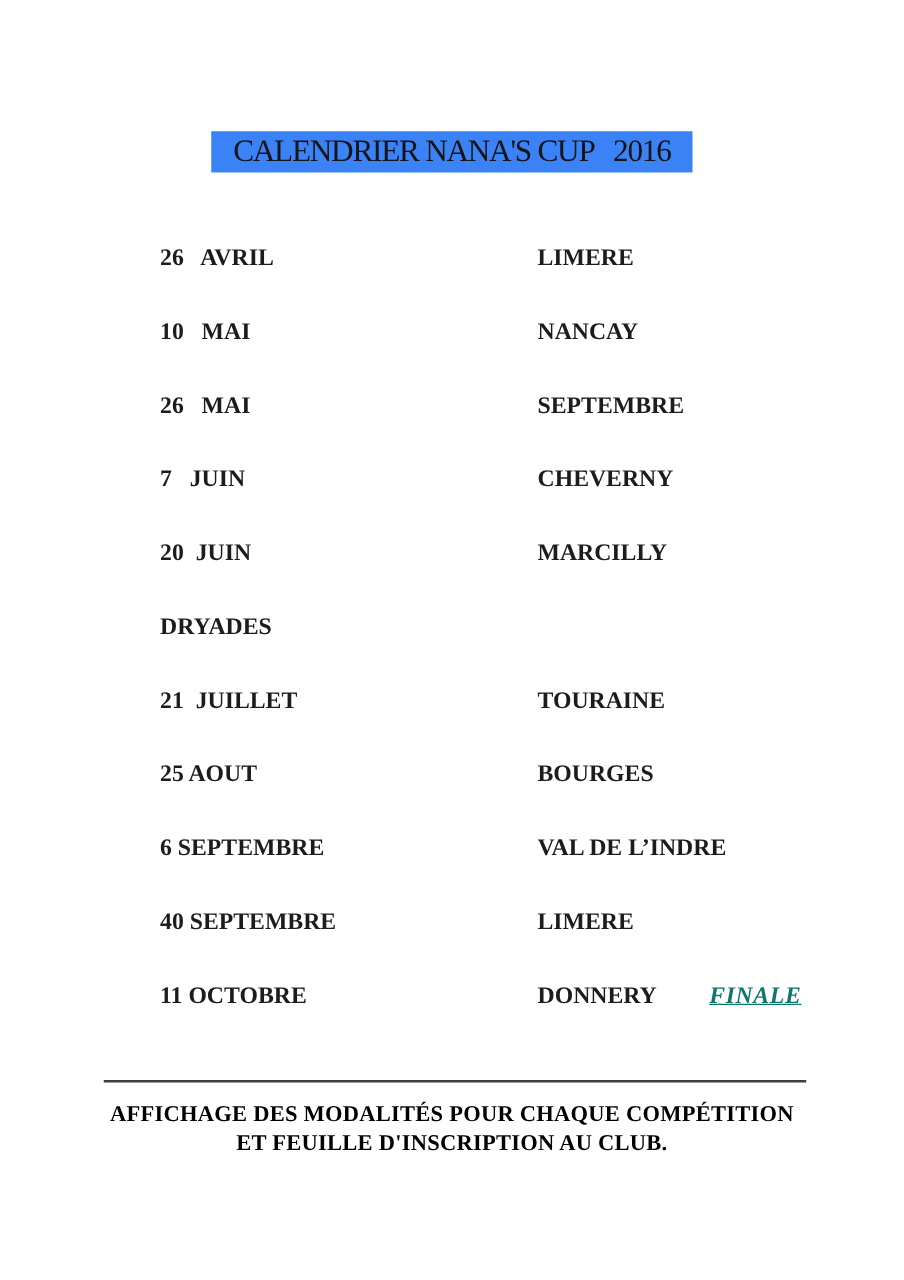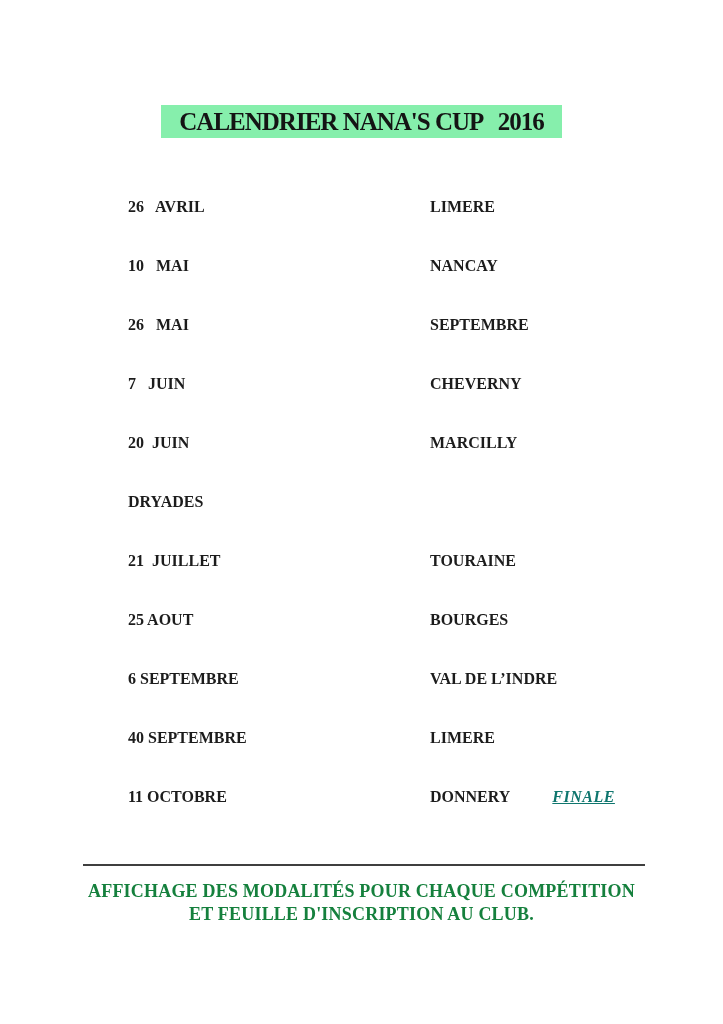--- a/index.html
+++ b/index.html
@@ -22,41 +22,41 @@
   }
   .title-wrap {
     position: absolute;
     top: 105px;
     left: 0;
     width: 100%;
     text-align: center;
   }
   .title {
     display: inline-block;
-    background: #86efac;
-    font-weight: bold;
+    background: #3b82f6;
+    font-weight: normal;
     font-size: 25px;
     letter-spacing: -1px;
     line-height: 33px;
     padding: 0 18px;
     white-space: pre;
     color: #141414;
   }
   .schedule {
     position: absolute;
     top: 177px;
     left: 128px;
     right: 20px;
   }
   .row {
     height: 59px;
     display: flex;
     align-items: center;
     font-weight: bold;
-    font-size: 16px;
+    font-size: 19px;
     white-space: pre;
   }
   .date {
     width: 302px;
     flex: 0 0 302px;
   }
   .venue { }
   .note {
     margin-left: 42px;
     color: #0f766e;
@@ -78,21 +78,21 @@
     left: 0;
     width: 100%;
     text-align: center;
   }
   .footer-text {
     display: inline-block;
     max-width: 570px;
     font-weight: bold;
     font-size: 18px;
     line-height: 23px;
-    color: #15803d;
+    color: #000000;
     letter-spacing: 0.2px;
   }
 </style>
 </head>
 <body>
 
 <div class="page">
 
   <div class="title-wrap">
     <span class="title">CALENDRIER NANA'S CUP   2016</span>

